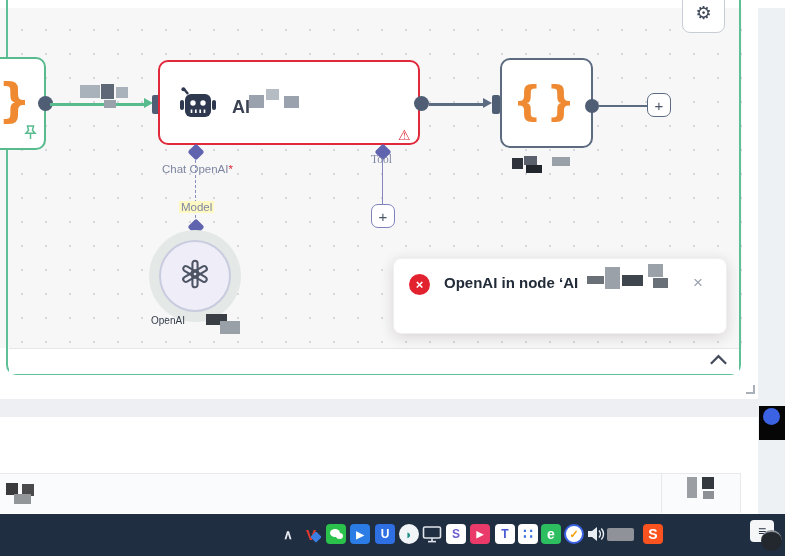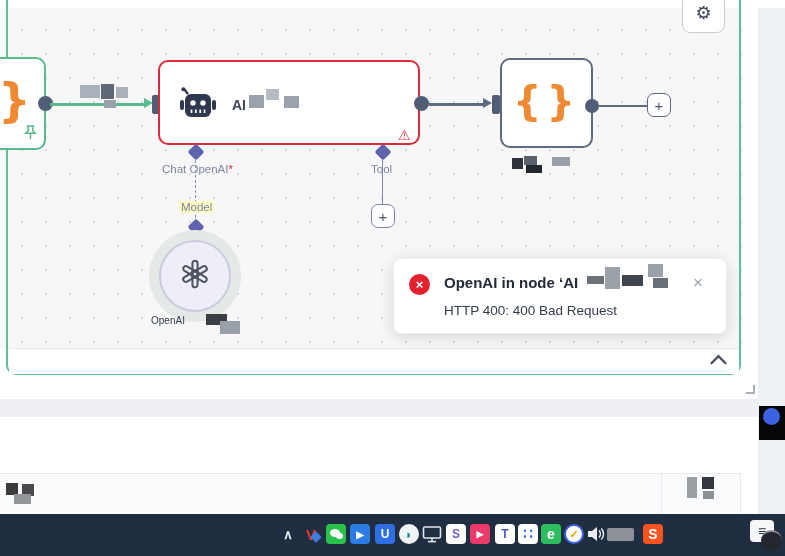--- a/index.html
+++ b/index.html
@@ -123,36 +123,36 @@
         <circle cx="15" cy="16" r="2.7" fill="#fff"></circle>
         <circle cx="25" cy="16" r="2.7" fill="#fff"></circle>
         <g stroke="#fff" stroke-width="1.7">
           <line x1="13.5" y1="22.5" x2="13.5" y2="26"></line>
             <line x1="17.8" y1="22.5" x2="17.8" y2="26"></line>
           <line x1="22.2" y1="22.5" x2="22.2" y2="26"></line>
             <line x1="26.5" y1="22.5" x2="26.5" y2="26"></line>
         </g>
       </svg>
     </span>
-    <span class="abs" style="left:72px; top:35px; font-size:14px; font-weight:600; color:#3c4453;">AI</span>
+    <span class="abs" style="left:72px; top:35px; font-size:18px; font-weight:600; color:#3c4453;">AI</span>
     <span class="abs" style="left:238px; top:66px; font-size:14px; color:#dc2833; line-height:1;">⚠</span>
   </div>
 
   <span class="redact" style="left:249px; top:95px; width:15px; height:13px; background:#9aa3ad;"></span>
   <span class="redact" style="left:266px; top:89px; width:13px; height:11px; background:#b6bcc4;"></span>
   <span class="redact" style="left:284px; top:96px; width:15px; height:12px; background:#9aa3ad;"></span>
 
   <span class="conn-circle" style="left:414px; top:96px; width:15px; height:15px;"></span>
 
   <span class="diamond" style="left:190px; top:146px;"></span>
   <span class="diamond" style="left:377px; top:146px;"></span>
   <span class="port-label" style="left:162px; top:163px;">
     <span>Chat OpenAI</span><span style="color:#dc2833;">*</span>
   </span>
-  <span class="port-label" style="left:371px; top:163px;">Tool</span>
+  <span class="port-label" style="left:371px; top:153px;font-family:Liberation Serif, serif;">Tool</span>
 
   <div class="wire" style="left:195px; top:160px; width:0; height:58px; border-left:1.5px dashed #8a8ec2;"></div>
   <span class="port-label" style="left:179px; top:201px; background:#fef9c3; padding:0 2px;">Model</span>
   <span class="diamond" style="left:190px; top:221px;"></span>
 
   <div class="wire" style="left:381.5px; top:159px; width:0; height:46px; border-left:1.5px solid #8286bd;"></div>
   <div class="plus-btn" style="left:371px; top:204px; border-color:#7e83ba;">
     <span>+</span>
   </div>
 
@@ -208,21 +208,20 @@
 
   <div id="toast" class="abs">
     <span id="toast-icon">×</span>
     <span id="toast-title">OpenAI in node ‘AI</span>
     <span class="redact" style="left:193px; top:17px; width:17px; height:8px; background:#6a7077;"></span>
     <span class="redact" style="left:211px; top:8px; width:15px; height:22px; background:#9aa1a9;"></span>
     <span class="redact" style="left:228px; top:16px; width:21px; height:11px; background:#3f454d;"></span>
     <span class="redact" style="left:254px; top:5px; width:15px; height:13px; background:#9aa1a9;"></span>
     <span class="redact" style="left:259px; top:19px; width:15px; height:10px; background:#6a7077;"></span>
     <span id="toast-close">×</span>
-    <span id="toast-msg">HTTP 400: 400 Bad Request</span>
   </div>
 
   <div id="gray-band" class="abs"></div>
   <div id="resize-corner" class="abs"></div>
   <div id="right-col" class="abs"></div>
   <div id="floating-widget" class="abs">
     <span class="dot"></span>
   </div>
 
   <div id="bottom-panel" class="abs"></div>

